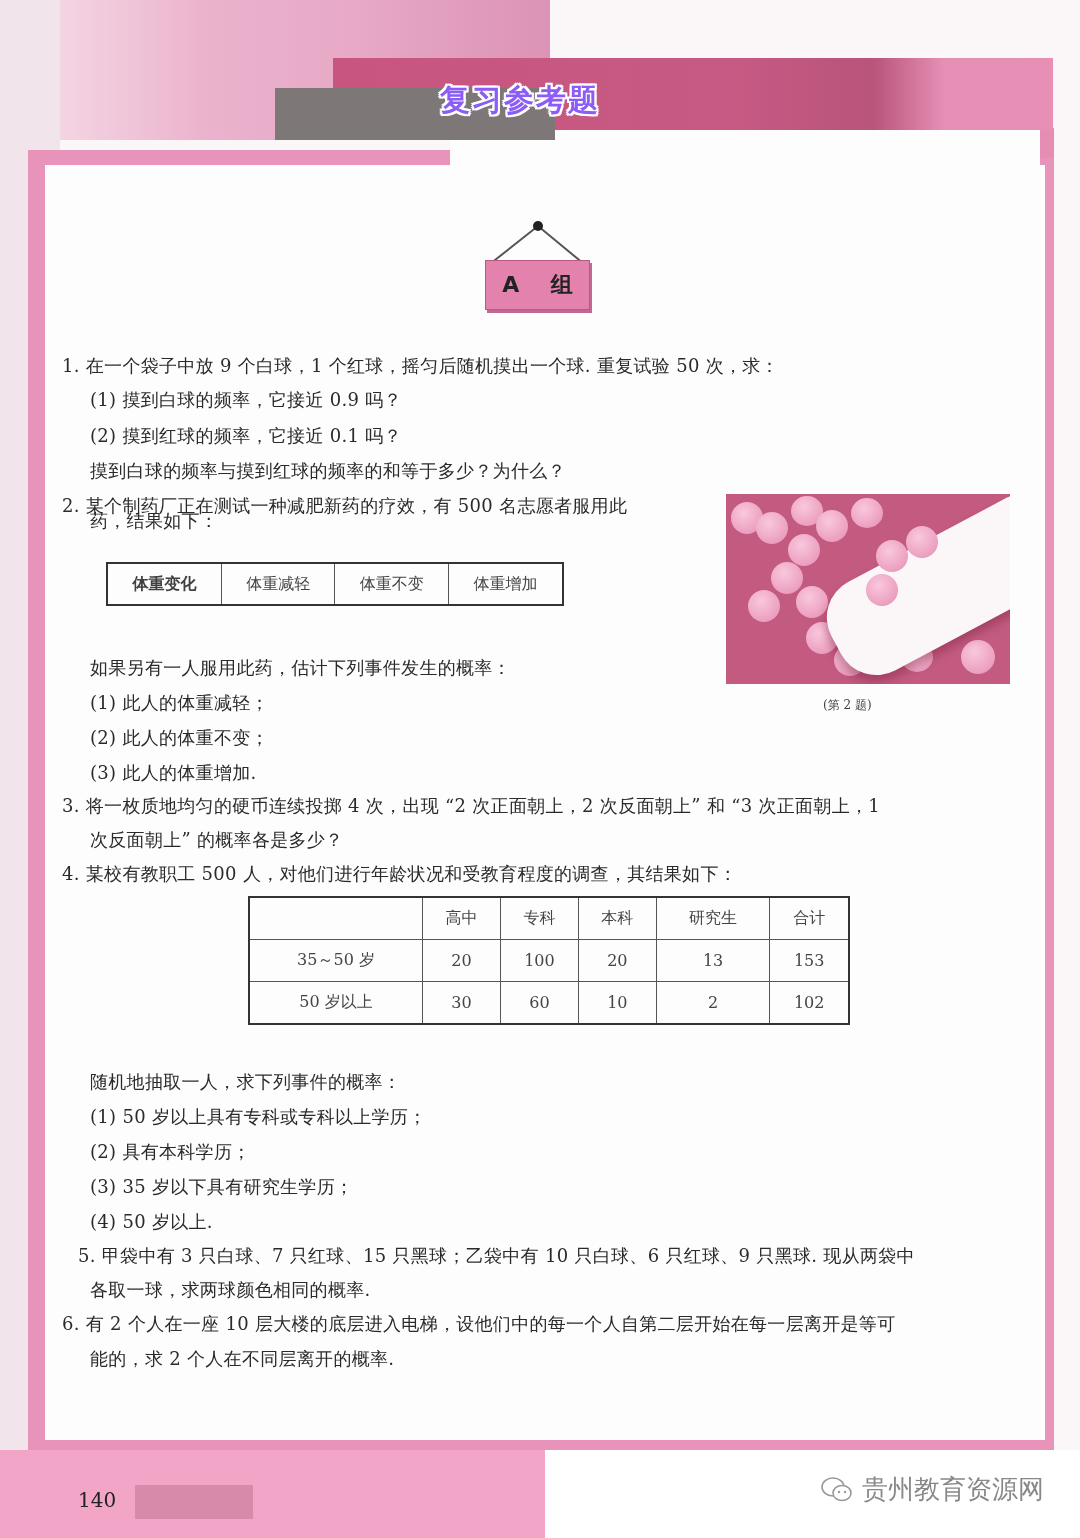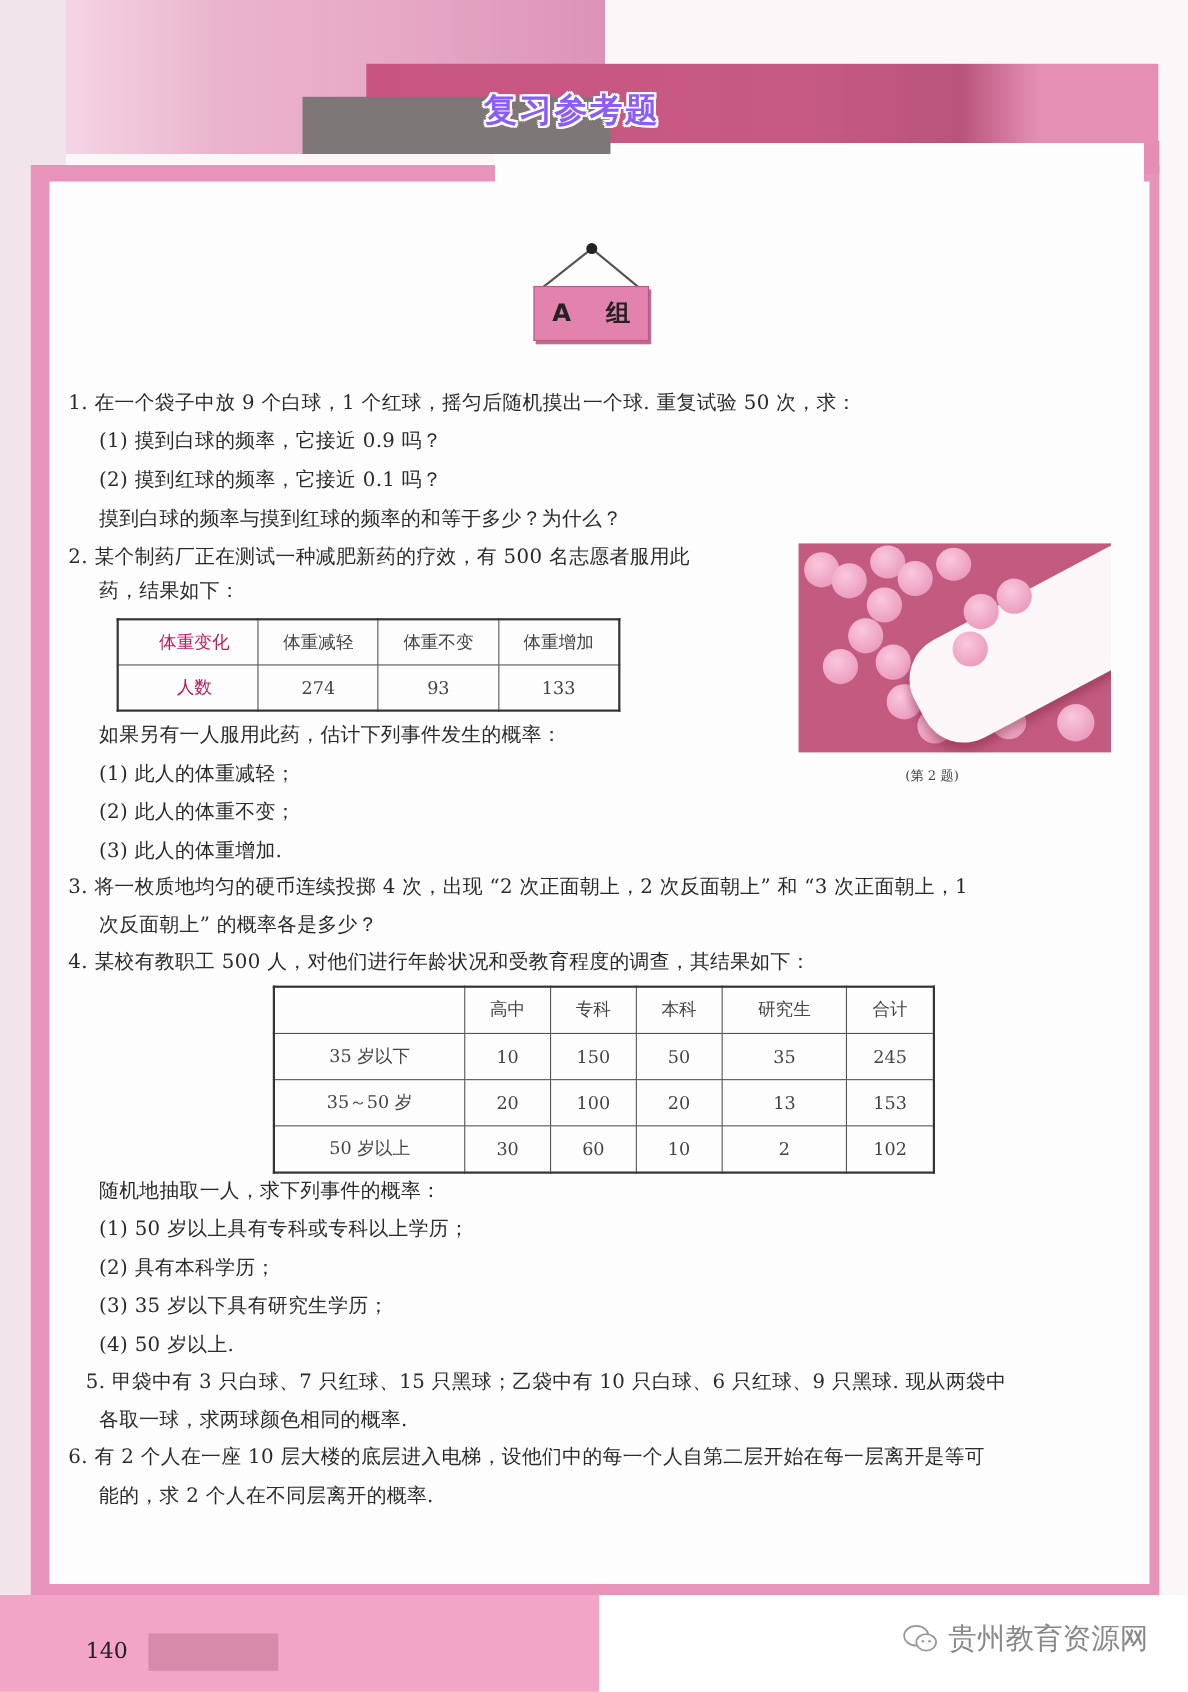--- a/index.html
+++ b/index.html
@@ -23,21 +23,21 @@
   .sign-string{position:absolute;left:480px;top:218px;}
   .sign{position:absolute;left:485px;top:260px;width:105px;height:50px;background:#e382ad;border:1px solid #b85a84;box-shadow:2px 3px 0 #c06890;display:flex;align-items:center;justify-content:center;font-size:22px;font-weight:bold;color:#222;font-family:"DejaVu Sans","Liberation Sans",sans-serif;letter-spacing:12px;padding-left:12px;box-sizing:border-box;}
   
   .line{position:absolute;font-size:18px;white-space:nowrap;letter-spacing:0.3px;}
   .q{left:62px;}
   .sub{left:90px;}
   table{border-collapse:collapse;position:absolute;font-size:16px;color:#444;}
   td,th{border:1px solid #555;text-align:center;font-weight:normal;}
   .t1{left:106px;top:562px;width:458px;border:2px solid #333;}
   .t1 td{height:38px;}
-  .t1 .hd{font-weight:normal;color:#be185d;padding-left:12px;}
+  .t1 .hd{font-weight:bold;color:#404040;}
   .t2{left:248px;top:896px;width:602px;border:2px solid #333;}
   .t2 td,.t2 th{height:39px;}
   .photo{position:absolute;left:726px;top:494px;width:284px;height:190px;background:#c35a80;overflow:hidden;}
   .caption{position:absolute;left:823px;top:697px;font-size:12px;color:#404040;}
   .pill{position:absolute;border-radius:50%;background:radial-gradient(circle at 40% 35%,#f9c8dc,#ec9fc0 70%,#d77ea4);}
   .tray{position:absolute;left:95px;top:40px;width:260px;height:100px;background:#fbf6f8;transform:rotate(-28deg);border-radius:40px;box-shadow:-4px 6px 8px rgba(120,30,60,.4);}
 </style>
 </head>
 <body>
 
@@ -58,34 +58,28 @@
   <circle cx="104" cy="46" r="3" fill="#7a2a4a"></circle>
 </svg>
 <div class="sign">A 组</div>
 
 <div class="line q" style="top:354px;">1. 在一个袋子中放 9 个白球，1 个红球，摇匀后随机摸出一个球. 重复试验 50 次，求：</div>
 <div class="line sub" style="top:388px;">(1) 摸到白球的频率，它接近 0.9 吗？</div>
 <div class="line sub" style="top:424px;">(2) 摸到红球的频率，它接近 0.1 吗？</div>
 <div class="line sub" style="top:459px;">摸到白球的频率与摸到红球的频率的和等于多少？为什么？</div>
 
 <div class="line q" style="top:494px;">2. 某个制药厂正在测试一种减肥新药的疗效，有 500 名志愿者服用此</div>
-<div class="line sub" style="top:525px;">药，结果如下：</div>
+<div class="line sub" style="top:509px;">药，结果如下：</div>
 <table class="t1">
   <tbody>
       <tr>
     <td class="hd">体重变化</td>
     <td>体重减轻</td>
     <td>体重不变</td>
     <td>体重增加</td>
-  </tr>
-  <tr>
-    <td class="hd">人数</td>
-    <td>274</td>
-    <td>93</td>
-    <td>133</td>
   </tr>
 </tbody>
   </table>
 <div class="line sub" style="top:656px;">如果另有一人服用此药，估计下列事件发生的概率：</div>
 <div class="line sub" style="top:691px;">(1) 此人的体重减轻；</div>
 <div class="line sub" style="top:726px;">(2) 此人的体重不变；</div>
 <div class="line sub" style="top:761px;">(3) 此人的体重增加.</div>
 
 <div class="photo">
   <div class="pill" style="left:5px;top:8px;width:32px;height:32px;"></div>
@@ -114,28 +108,20 @@
 <div class="line q" style="top:862px;">4. 某校有教职工 500 人，对他们进行年龄状况和受教育程度的调查，其结果如下：</div>
 <table class="t2">
   <tbody>
       <tr>
     <th style="width:170px;"></th>
     <th>高中</th>
     <th>专科</th>
     <th>本科</th>
     <th>研究生</th>
     <th>合计</th>
-  </tr>
-  <tr>
-    <td>35 岁以下</td>
-    <td>10</td>
-    <td>150</td>
-    <td>50</td>
-    <td>35</td>
-    <td>245</td>
   </tr>
   <tr>
     <td>35～50 岁</td>
     <td>20</td>
     <td>100</td>
     <td>20</td>
     <td>13</td>
     <td>153</td>
   </tr>
   <tr>

